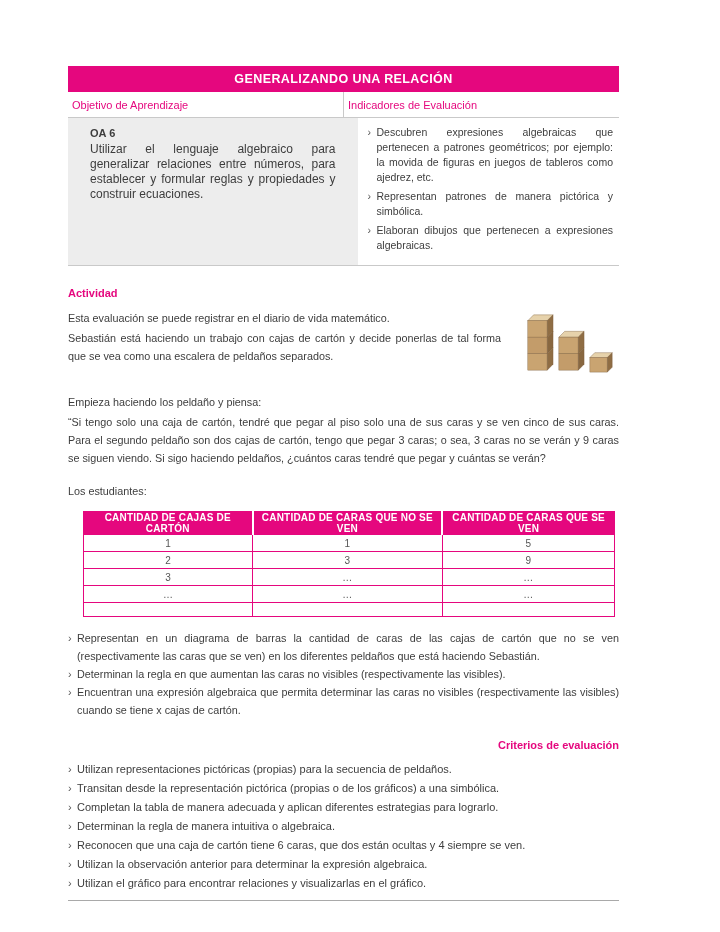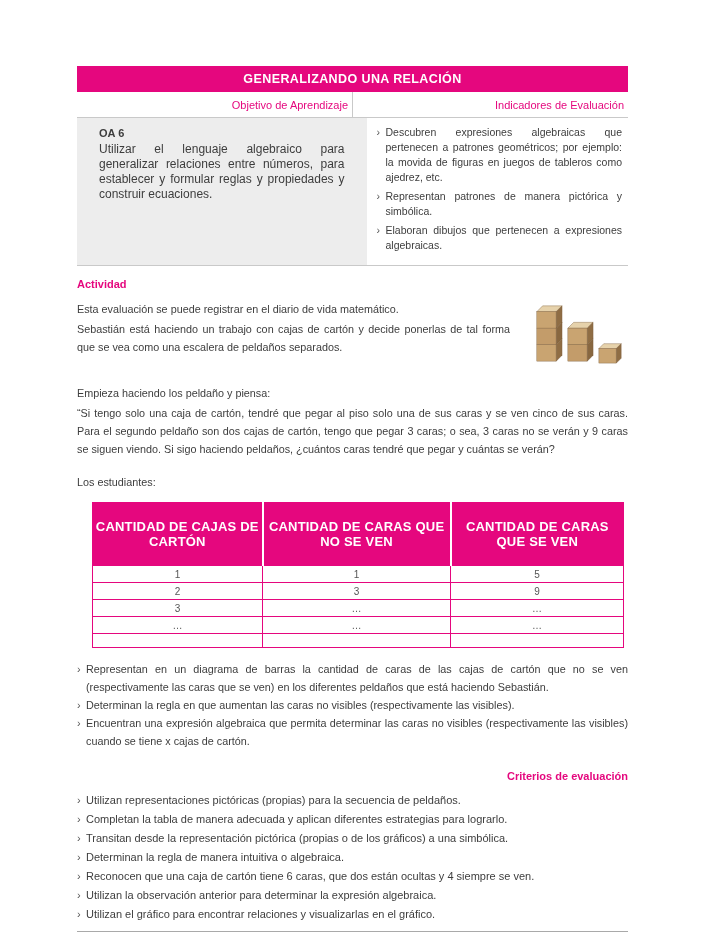--- a/index.html
+++ b/index.html
@@ -1,59 +1,59 @@
 <!DOCTYPE html>
 <html><head>
 <meta charset="utf-8">
 <style>
   * { margin:0; padding:0; box-sizing:border-box; }
   html,body { width:720px; height:932px; background:#ffffff;
     font-family:"Liberation Sans", sans-serif; color:#3d3d3d; }
   .page { position:relative; width:720px; height:932px; overflow:hidden; }
-  .content { position:absolute; left:77px; top:66px; width:551px; }
+  .content { position:absolute; left:68px; top:66px; width:551px; }
 
   
   .title-bar { background:#e5077e; color:#ffffff; text-align:center;
     font-weight:bold; font-size:12.5px; letter-spacing:0.4px;
     height:26px; line-height:26px; }
   .cols-head { display:flex; border-bottom:1px solid #c9c9c9; }
-  .cols-head .cell { flex:1; text-align:right; color:#e5077e;
+  .cols-head .cell { flex:1; text-align:left; color:#e5077e;
     font-size:11px; padding:7px 4px 6px; }
   .cols-head .cell:first-child { border-right:1px solid #c9c9c9; }
   .cols-body { display:flex; border-bottom:1px solid #c9c9c9; }
   .oa-cell { flex:1; background:#ededed; padding:9px 22px 10px; }
   .oa-code { font-weight:bold; font-size:11px; margin-bottom:3px; }
   .oa-text { font-size:12px; line-height:15px; text-align:justify; }
   .ind-cell { flex:1; padding:7px 6px 8px 10px; }
   .blist { list-style:none; }
   .blist li { position:relative; padding-left:9px; font-size:10.5px;
     line-height:15px; text-align:justify; margin-bottom:4px; }
   .blist li::before { content:"\203A"; position:absolute; left:0; top:0;
     color:#555; }
 
   
-  .activity { position:relative; margin-top:12px; }
+  .activity { position:relative; margin-top:21px; }
   .h-pink { color:#e5077e; font-weight:bold; font-size:11px; }
   .para { font-size:10.8px; line-height:18px; text-align:justify; }
   .p1 { margin-top:10px; }
   .p2 { margin-top:2px; padding-right:118px; }
   .p3 { margin-top:28px; }
   .quote { margin-top:2px; }
   .students { margin-top:15px; }
   .single-bullet { position:relative; padding-left:9px; margin-top:4px;
     font-size:10.8px; line-height:18px; }
   .single-bullet::before { content:"\203A"; position:absolute; left:0; top:0;
     color:#555; }
   .boxes-art { position:absolute; top:16px; right:0; width:97px; height:78px; }
 
   
   .dtable { margin:11px 4px 0 15px; width:532px; border-collapse:collapse; }
-  .dtable th { background:#e5077e; color:#ffffff; font-size:13px;
+  .dtable th { background:#e5077e; color:#ffffff; font-size:10px;
     font-weight:bold; letter-spacing:0.2px; text-align:center;
-    padding:16px 2px; border:1px solid #e5077e; border-right:2px solid #ffffff; }
+    padding:0 2px; border:1px solid #e5077e; border-right:2px solid #ffffff; }
   .dtable th:last-child { border-right:1px solid #e5077e; }
   .dtable td { border:1px solid #e5077e; text-align:center; font-size:10px;
     color:#555; height:17px; padding:0 2px; }
   .dtable tr.empty-row td { height:14px; }
 
   
   .post-list { list-style:none; margin-top:12px; }
   .post-list li { position:relative; padding-left:9px; font-size:10.8px;
     line-height:18px; text-align:justify; }
   .post-list li::before { content:"\203A"; position:absolute; left:0; top:0;
@@ -169,22 +169,22 @@
 
     <ul class="post-list">
       <li>Representan en un diagrama de barras la cantidad de caras de las cajas de cartón que no se ven (respectivamente las caras que se ven) en los diferentes peldaños que está haciendo Sebastián.</li>
       <li>Determinan la regla en que aumentan las caras no visibles (respectivamente las visibles).</li>
       <li>Encuentran una expresión algebraica que permita determinar las caras no visibles (respectivamente las visibles) cuando se tiene x cajas de cartón.</li>
     </ul>
 
     <div class="h-pink criteria-head">Criterios de evaluación</div>
     <ul class="crit-list">
       <li>Utilizan representaciones pictóricas (propias) para la secuencia de peldaños.</li>
+      <li>Transitan desde la representación pictórica (propias o de los gráficos) a una simbólica.</li>
       <li>Completan la tabla de manera adecuada y aplican diferentes estrategias para lograrlo.</li>
-      <li>Transitan desde la representación pictórica (propias o de los gráficos) a una simbólica.</li>
       <li>Determinan la regla de manera intuitiva o algebraica.</li>
       <li>Reconocen que una caja de cartón tiene 6 caras, que dos están ocultas y 4 siempre se ven.</li>
       <li>Utilizan la observación anterior para determinar la expresión algebraica.</li>
       <li>Utilizan el gráfico para encontrar relaciones y visualizarlas en el gráfico.</li>
     </ul>
 
     <hr class="bottom-rule">
   </div>
 </div>
 

